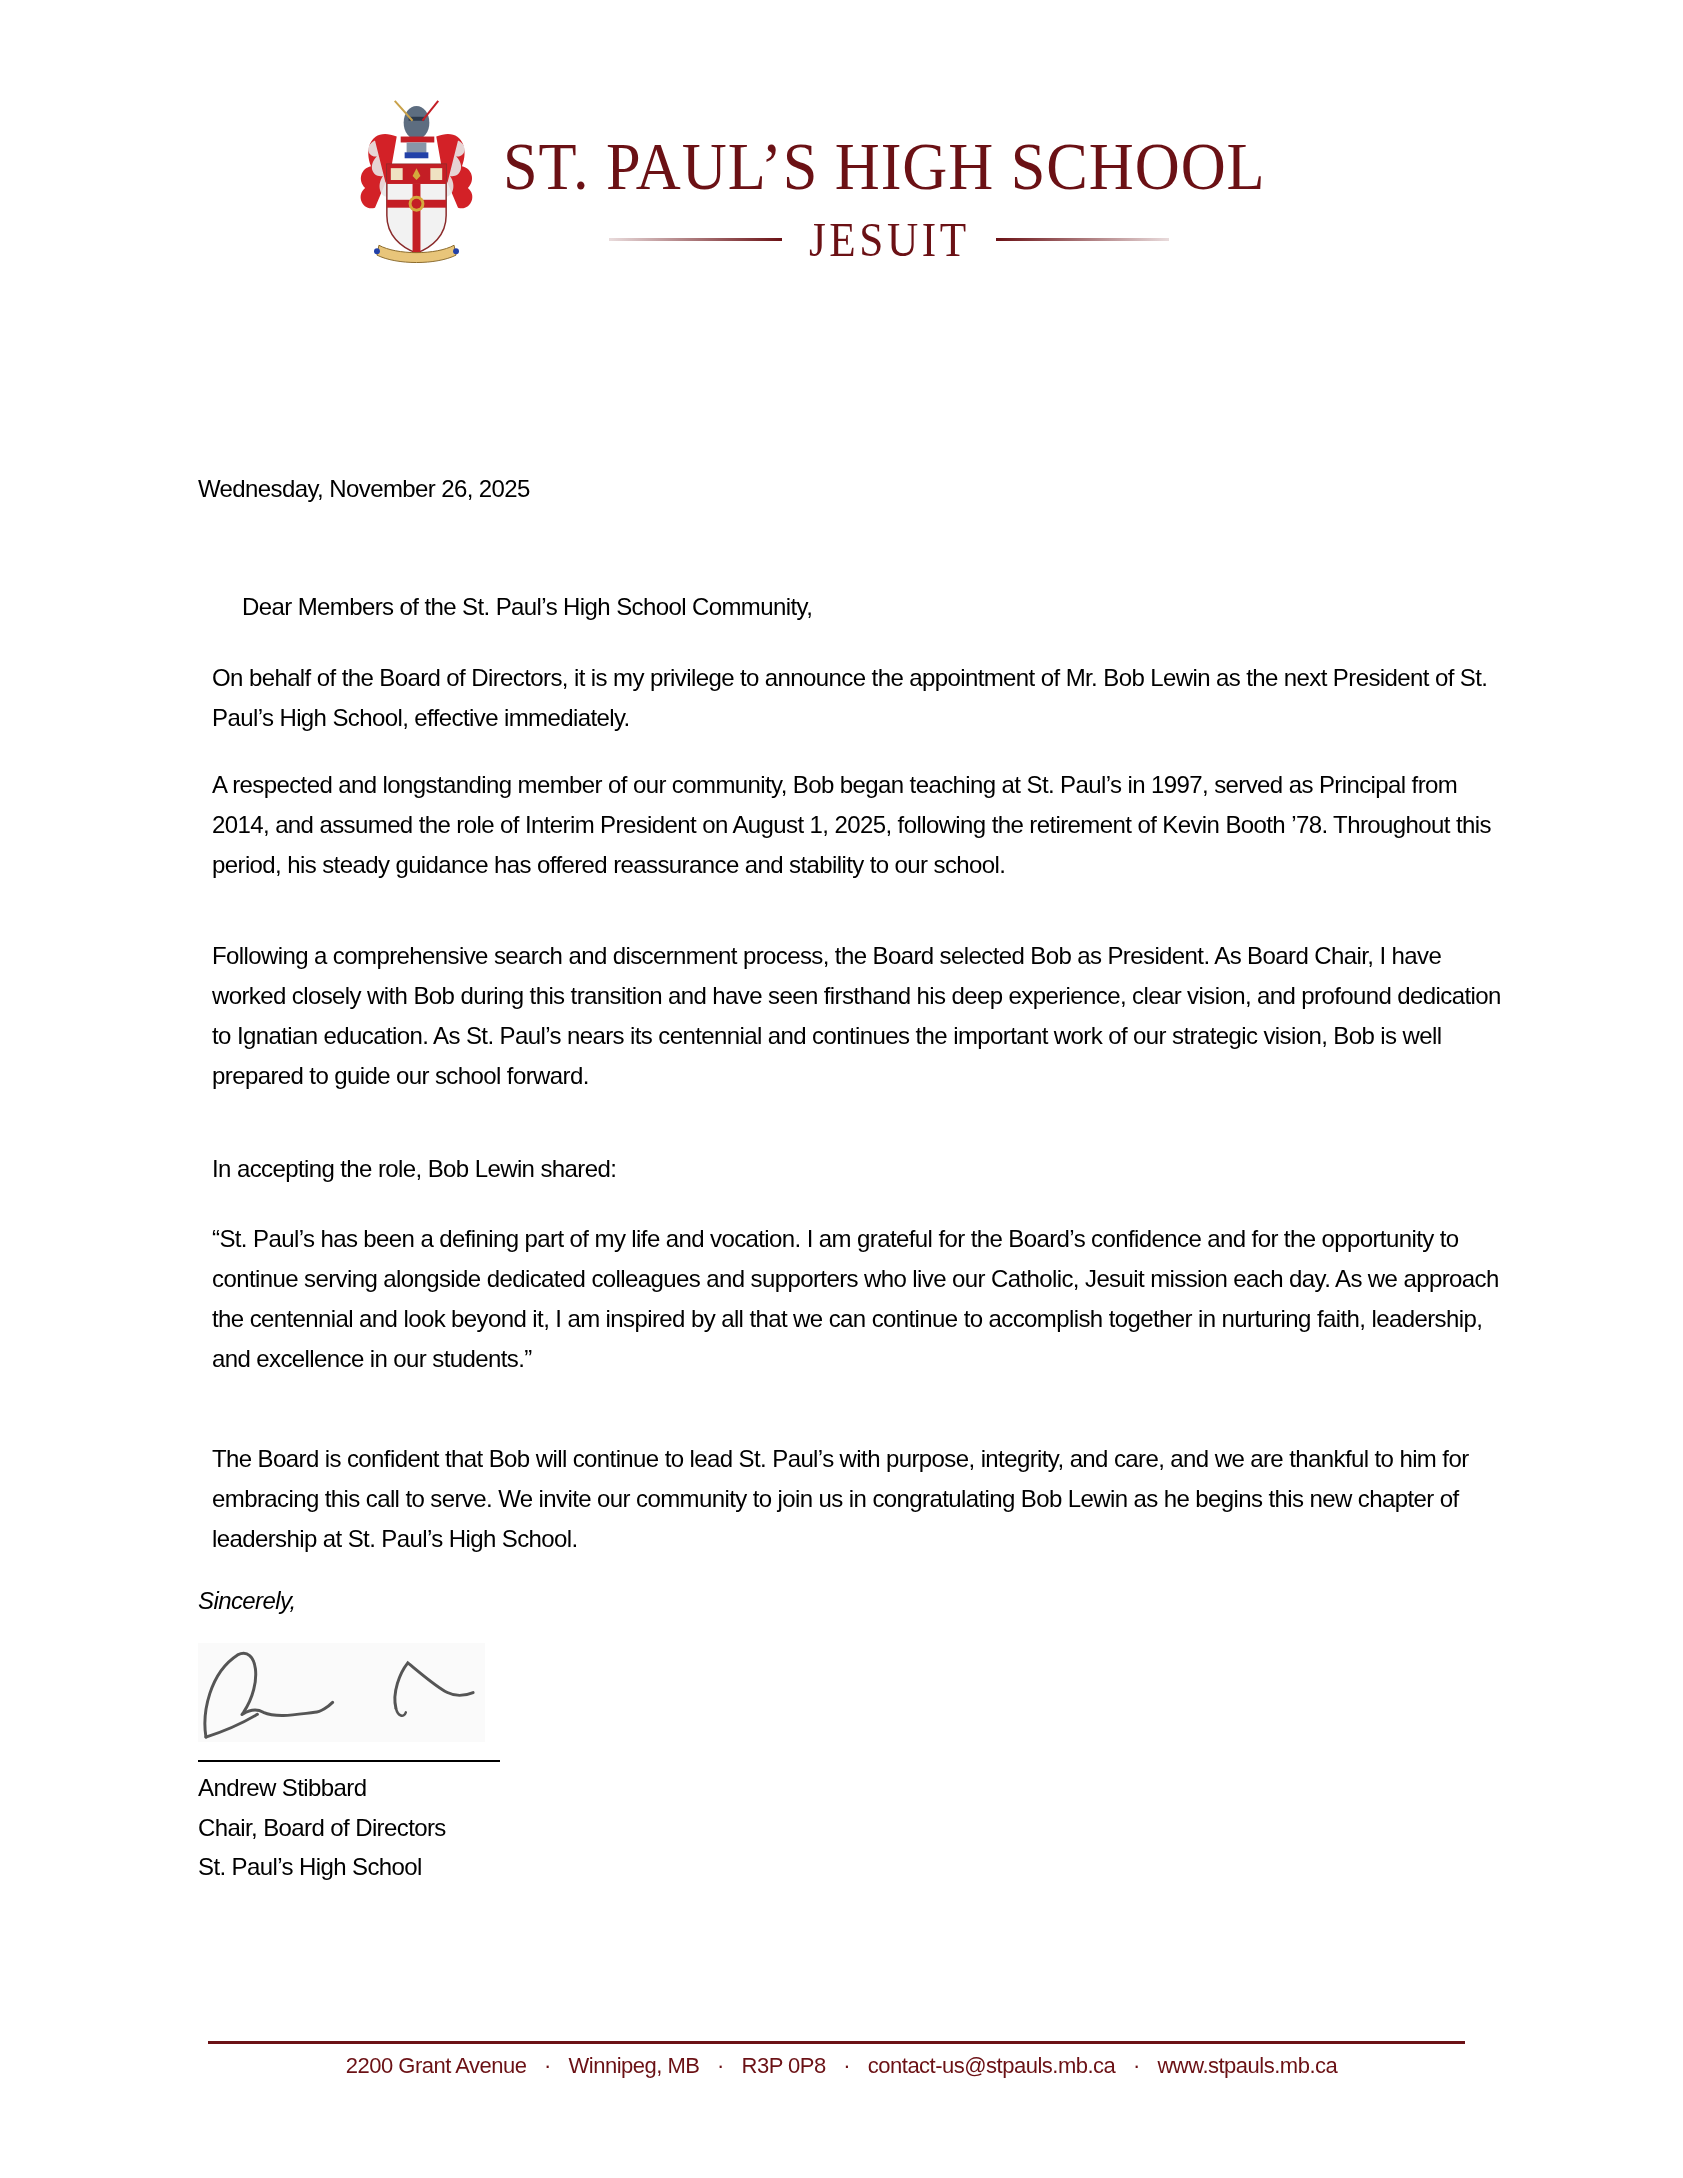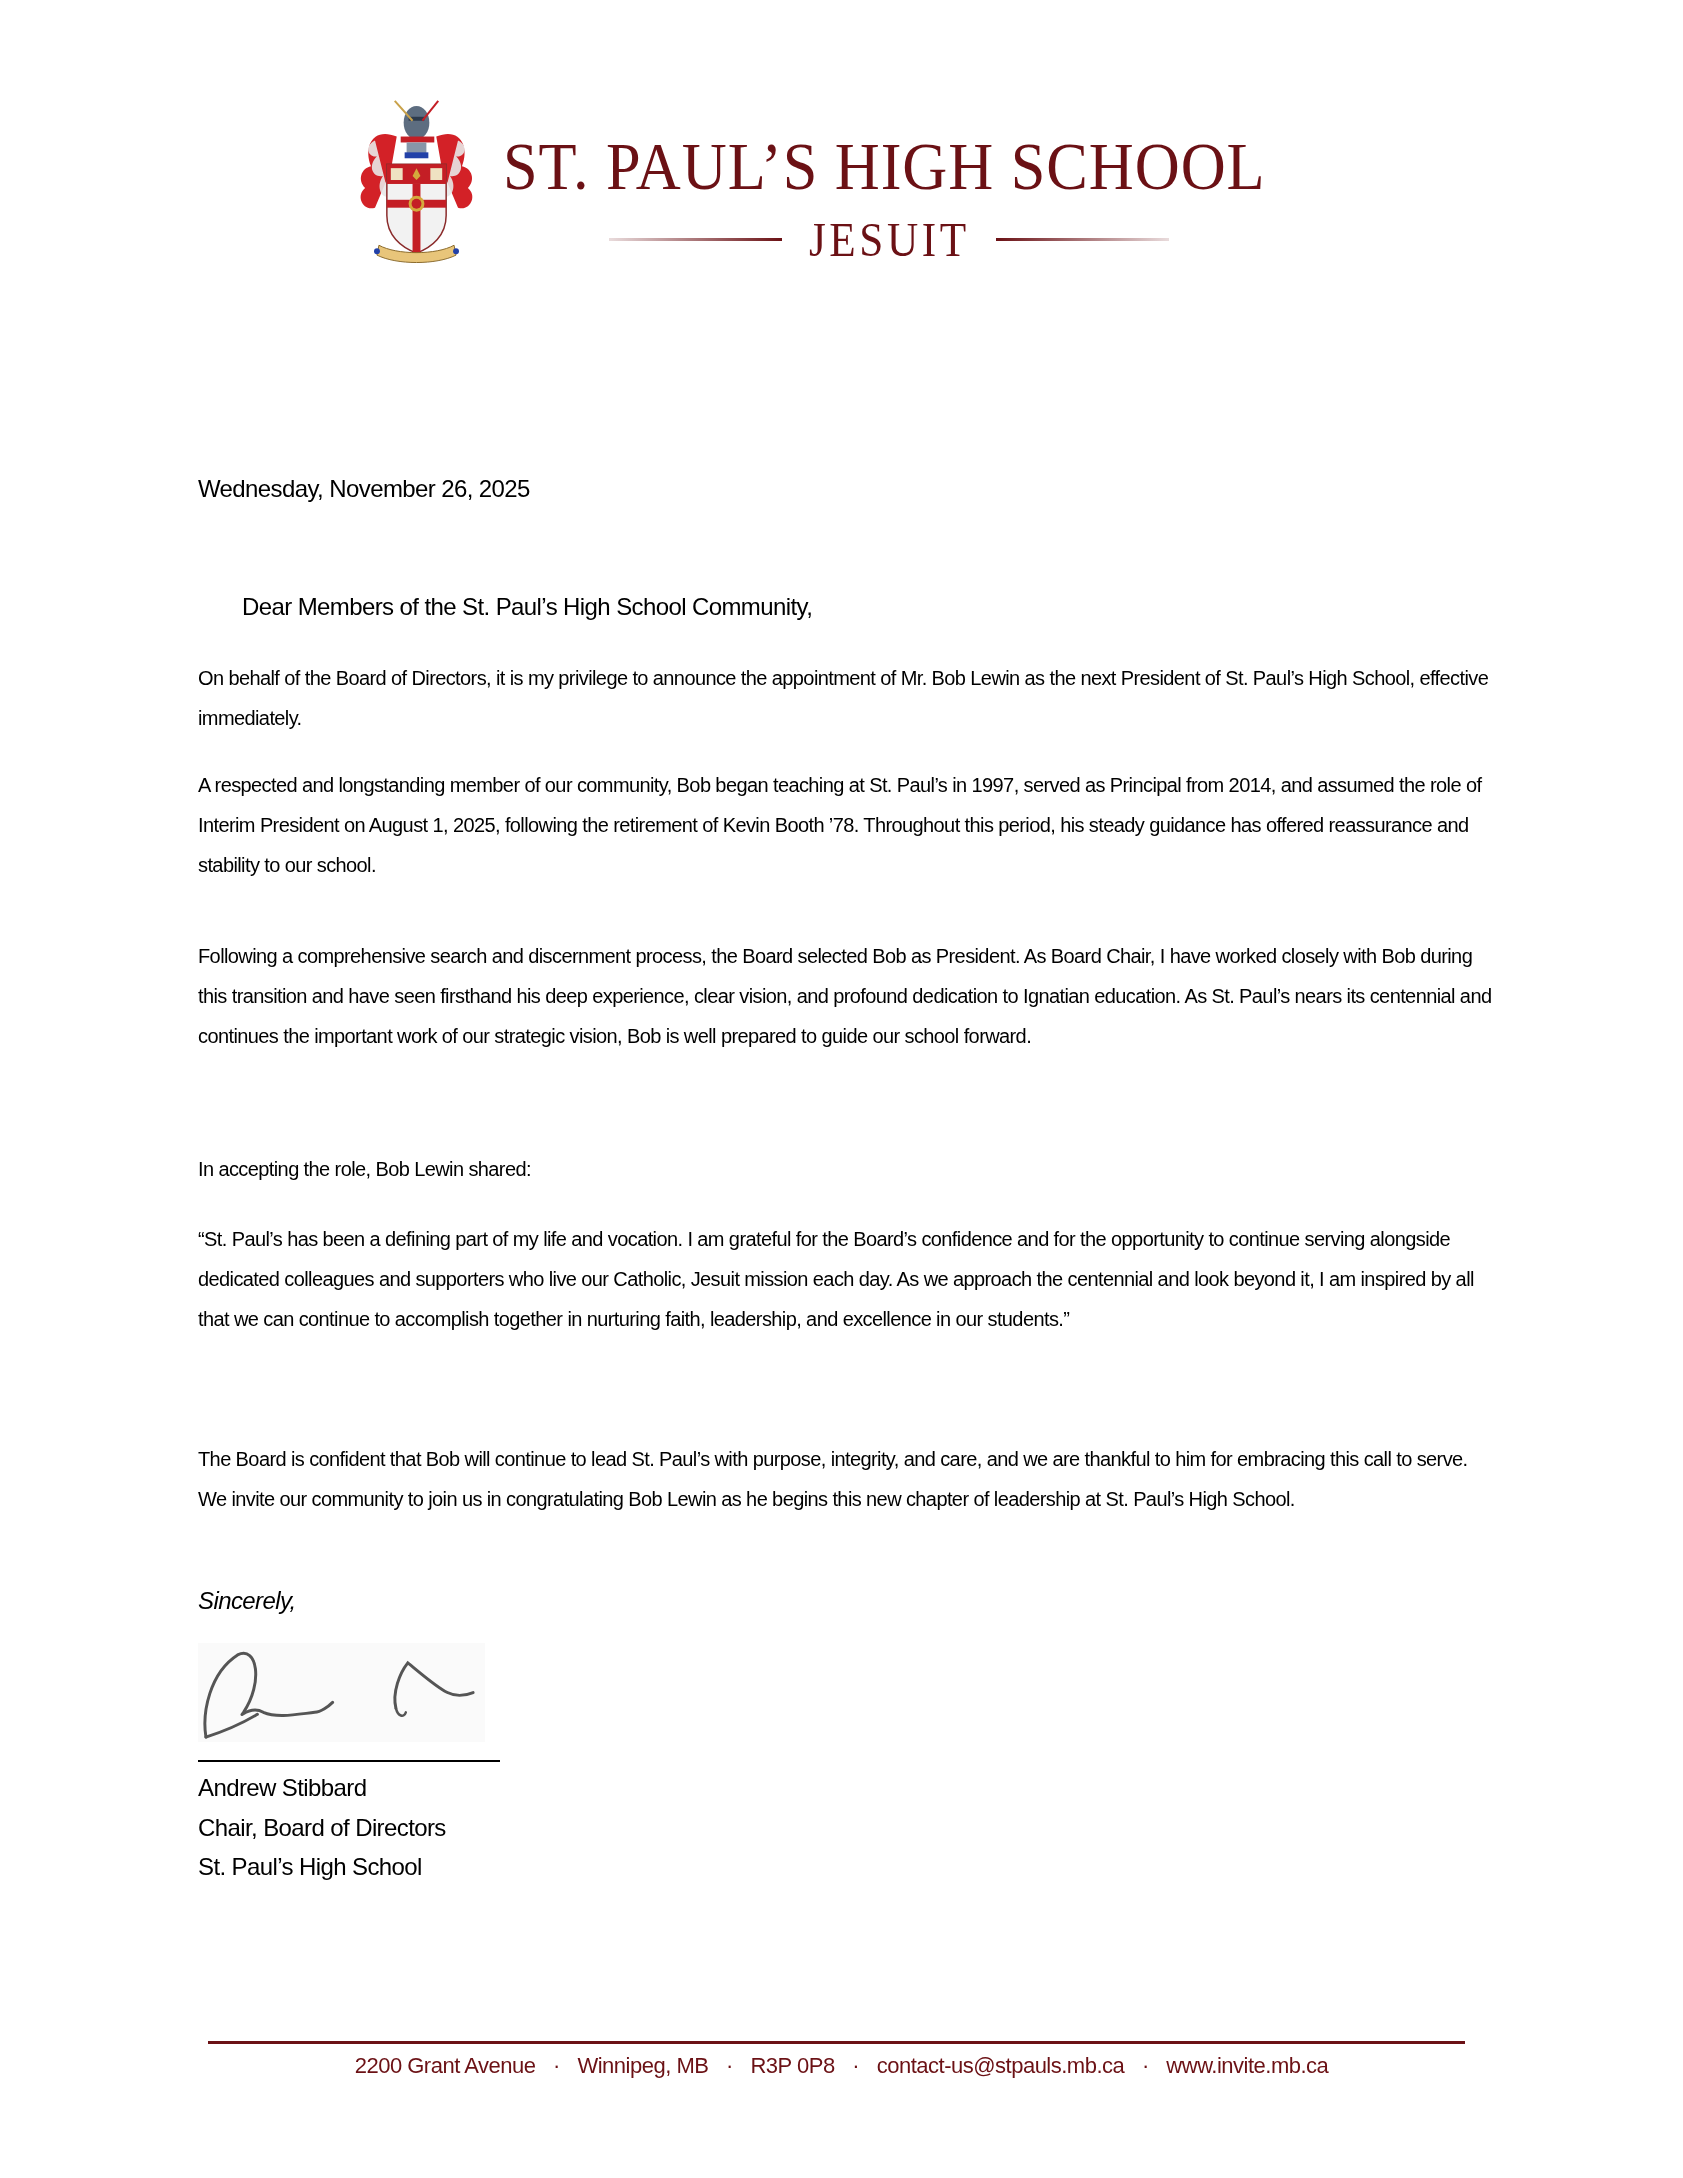--- a/index.html
+++ b/index.html
@@ -10,21 +10,21 @@
            font-family:"Liberation Serif", serif; font-size:67px; letter-spacing:1px;
            color:#6b1115; line-height:79px; transform:scaleX(0.93); transform-origin:left center; }
   .subtitle-row { position:absolute; left:602px; top:212px; width:574px; height:55px;
                   display:flex; align-items:center; justify-content:center; gap:18px; }
   .rule { height:3px; width:173px; background:linear-gradient(to right, rgba(107,17,21,0.15), #6b1115); }
   .rule.right { background:linear-gradient(to left, rgba(107,17,21,0.15), #6b1115); }
   .subtitle { font-family:"Liberation Serif", serif; font-size:48px; color:#6b1115; letter-spacing:4px;
               line-height:55px; transform:scaleX(0.9); }
   .text { position:absolute; left:198px; font-size:24px; line-height:40px; white-space:nowrap;
           letter-spacing:-0.6px; }
-  .para { position:absolute; left:198px; width:1297px; font-size:20px; line-height:40px;
+  .para { position:absolute; left:212px; width:1297px; font-size:24px; line-height:40px;
           letter-spacing:-0.6px; }
   .sig { position:absolute; left:198px; top:1643px; width:287px; height:101px; }
   .sig-line { position:absolute; left:198px; top:1760px; width:302px; height:2px; background:#000; }
   .footer-rule { position:absolute; left:208px; top:2041px; width:1257px; height:3px; background:#6b1115; }
   .footer { position:absolute; left:198px; top:2049px; width:1287px; text-align:center;
             font-size:22px; color:#6b1115; line-height:34px; letter-spacing:-0.5px; white-space:nowrap; }
   .footer .sep { margin:0 12px; }
 </style>
 </head>
 <body>
@@ -97,15 +97,15 @@
 <div class="footer-rule"></div>
 <div class="footer">
   <span>2200 Grant Avenue</span>
   <span class="sep">·</span>
   <span>Winnipeg, MB</span>
   <span class="sep">·</span>
   <span>R3P 0P8</span>
   <span class="sep">·</span>
   <span>contact-us@stpauls.mb.ca</span>
   <span class="sep">·</span>
-  <span>www.invite.mb.ca</span>
+  <span>www.stpauls.mb.ca</span>
 </div>
 
 
 </body></html>

